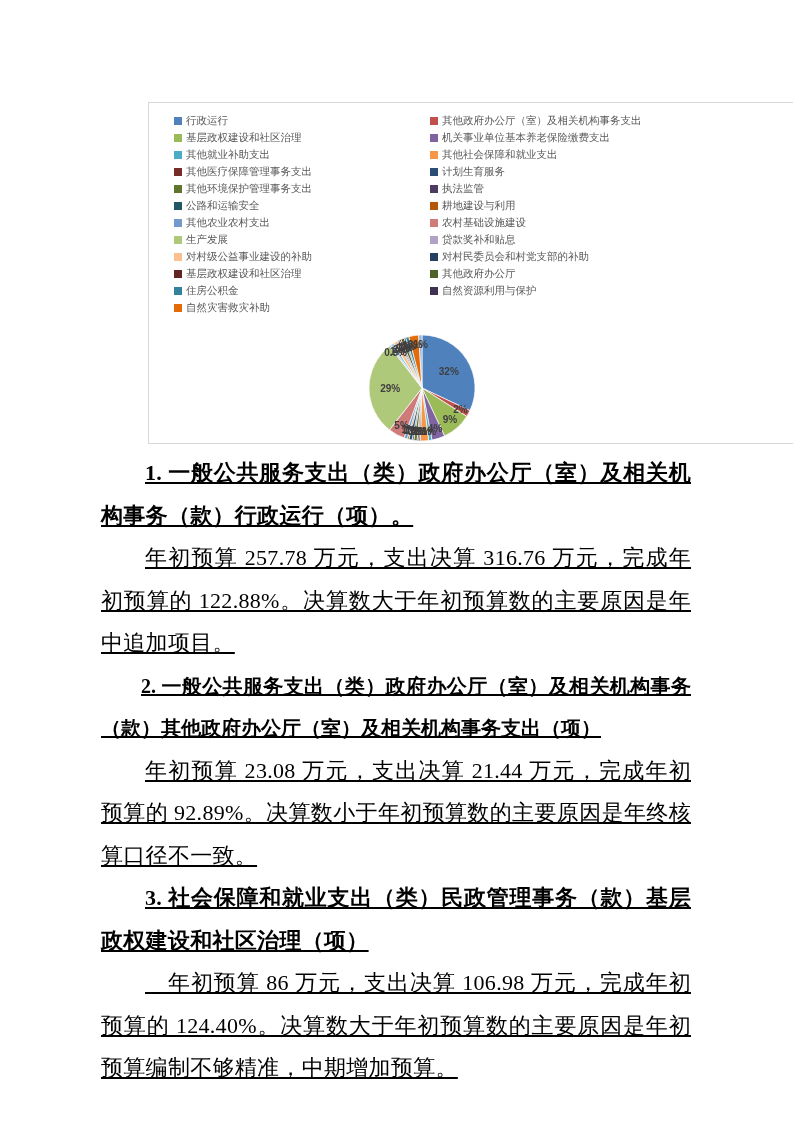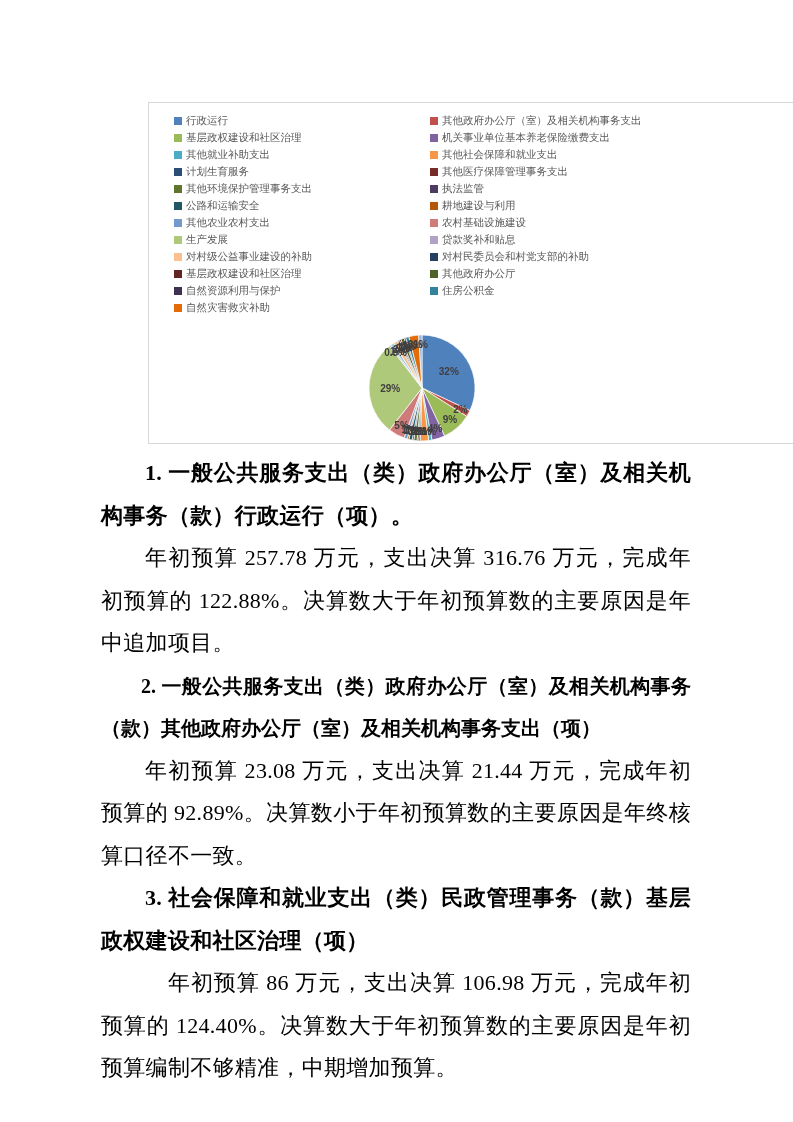--- a/index.html
+++ b/index.html
@@ -28,20 +28,21 @@
   .pie-wrap svg{display:block;width:112px;height:112px;}
   .pie-label{
     font-family:"Liberation Sans","DejaVu Sans",sans-serif;
     font-size:10px;font-weight:bold;fill:#3f3f3f;
   }
   
   .doc-text{
     position:absolute;left:101px;top:452px;width:590px;
     font-size:22px;line-height:42.5px;letter-spacing:0.3px;
     text-align:justify;
+    text-decoration:underline;
   }
   .doc-text p{margin:0;text-indent:2em;}
   .doc-text .sec-heading{font-weight:bold;}
   .doc-text section:nth-of-type(2) .sec-heading{font-size:20px;letter-spacing:0;}
 </style>
 </head>
 <body>
 
 <div class="chart-frame">
   <div class="chart-legend">
@@ -63,28 +64,28 @@
       </div>
       <div class="legend-item">
         <span class="legend-swatch" style="background: rgb(75, 172, 198);"></span>
         <span>其他就业补助支出</span>
       </div>
       <div class="legend-item">
         <span class="legend-swatch" style="background: rgb(247, 150, 70);"></span>
         <span>其他社会保障和就业支出</span>
       </div>
       <div class="legend-item">
+        <span class="legend-swatch" style="background: rgb(119, 44, 42);"></span>
+        <span>其他医疗保障管理事务支出</span>
+      </div>
+      <div class="legend-item">
         <span class="legend-swatch" style="background: rgb(44, 77, 117);"></span>
         <span>计划生育服务</span>
       </div>
       <div class="legend-item">
-        <span class="legend-swatch" style="background: rgb(119, 44, 42);"></span>
-        <span>其他医疗保障管理事务支出</span>
-      </div>
-      <div class="legend-item">
         <span class="legend-swatch" style="background: rgb(95, 117, 48);"></span>
         <span>其他环境保护管理事务支出</span>
       </div>
       <div class="legend-item">
         <span class="legend-swatch" style="background: rgb(77, 59, 98);"></span>
         <span>执法监管</span>
       </div>
       <div class="legend-item">
         <span class="legend-swatch" style="background: rgb(32, 88, 103);"></span>
         <span>公路和运输安全</span>
@@ -119,26 +120,26 @@
       </div>
       <div class="legend-item">
         <span class="legend-swatch" style="background: rgb(99, 37, 35);"></span>
         <span>基层政权建设和社区治理</span>
       </div>
       <div class="legend-item">
         <span class="legend-swatch" style="background: rgb(79, 98, 40);"></span>
         <span>其他政府办公厅</span>
       </div>
       <div class="legend-item">
+        <span class="legend-swatch" style="background: rgb(49, 132, 155);"></span>
+        <span>住房公积金</span>
+      </div>
+      <div class="legend-item">
         <span class="legend-swatch" style="background: rgb(63, 49, 81);"></span>
         <span>自然资源利用与保护</span>
-      </div>
-      <div class="legend-item">
-        <span class="legend-swatch" style="background: rgb(49, 132, 155);"></span>
-        <span>住房公积金</span>
       </div>
       <div class="legend-item">
         <span class="legend-swatch" style="background: rgb(227, 108, 9);"></span>
         <span>自然灾害救灾补助</span>
       </div>
     </div>
   <div class="pie-wrap">
     <svg viewBox="0 0 112 112" xmlns="http://www.w3.org/2000/svg">
         <path d="M56,56 L56.00,3.00 A53,53 0 0 1 103.96,78.57 Z" fill="#4F81BD" stroke="#ffffff" stroke-width="0.7" stroke-linejoin="round"></path>
         <path d="M56,56 L103.96,78.57 A53,53 0 0 1 100.75,84.40 Z" fill="#C0504D" stroke="#ffffff" stroke-width="0.7" stroke-linejoin="round"></path>

